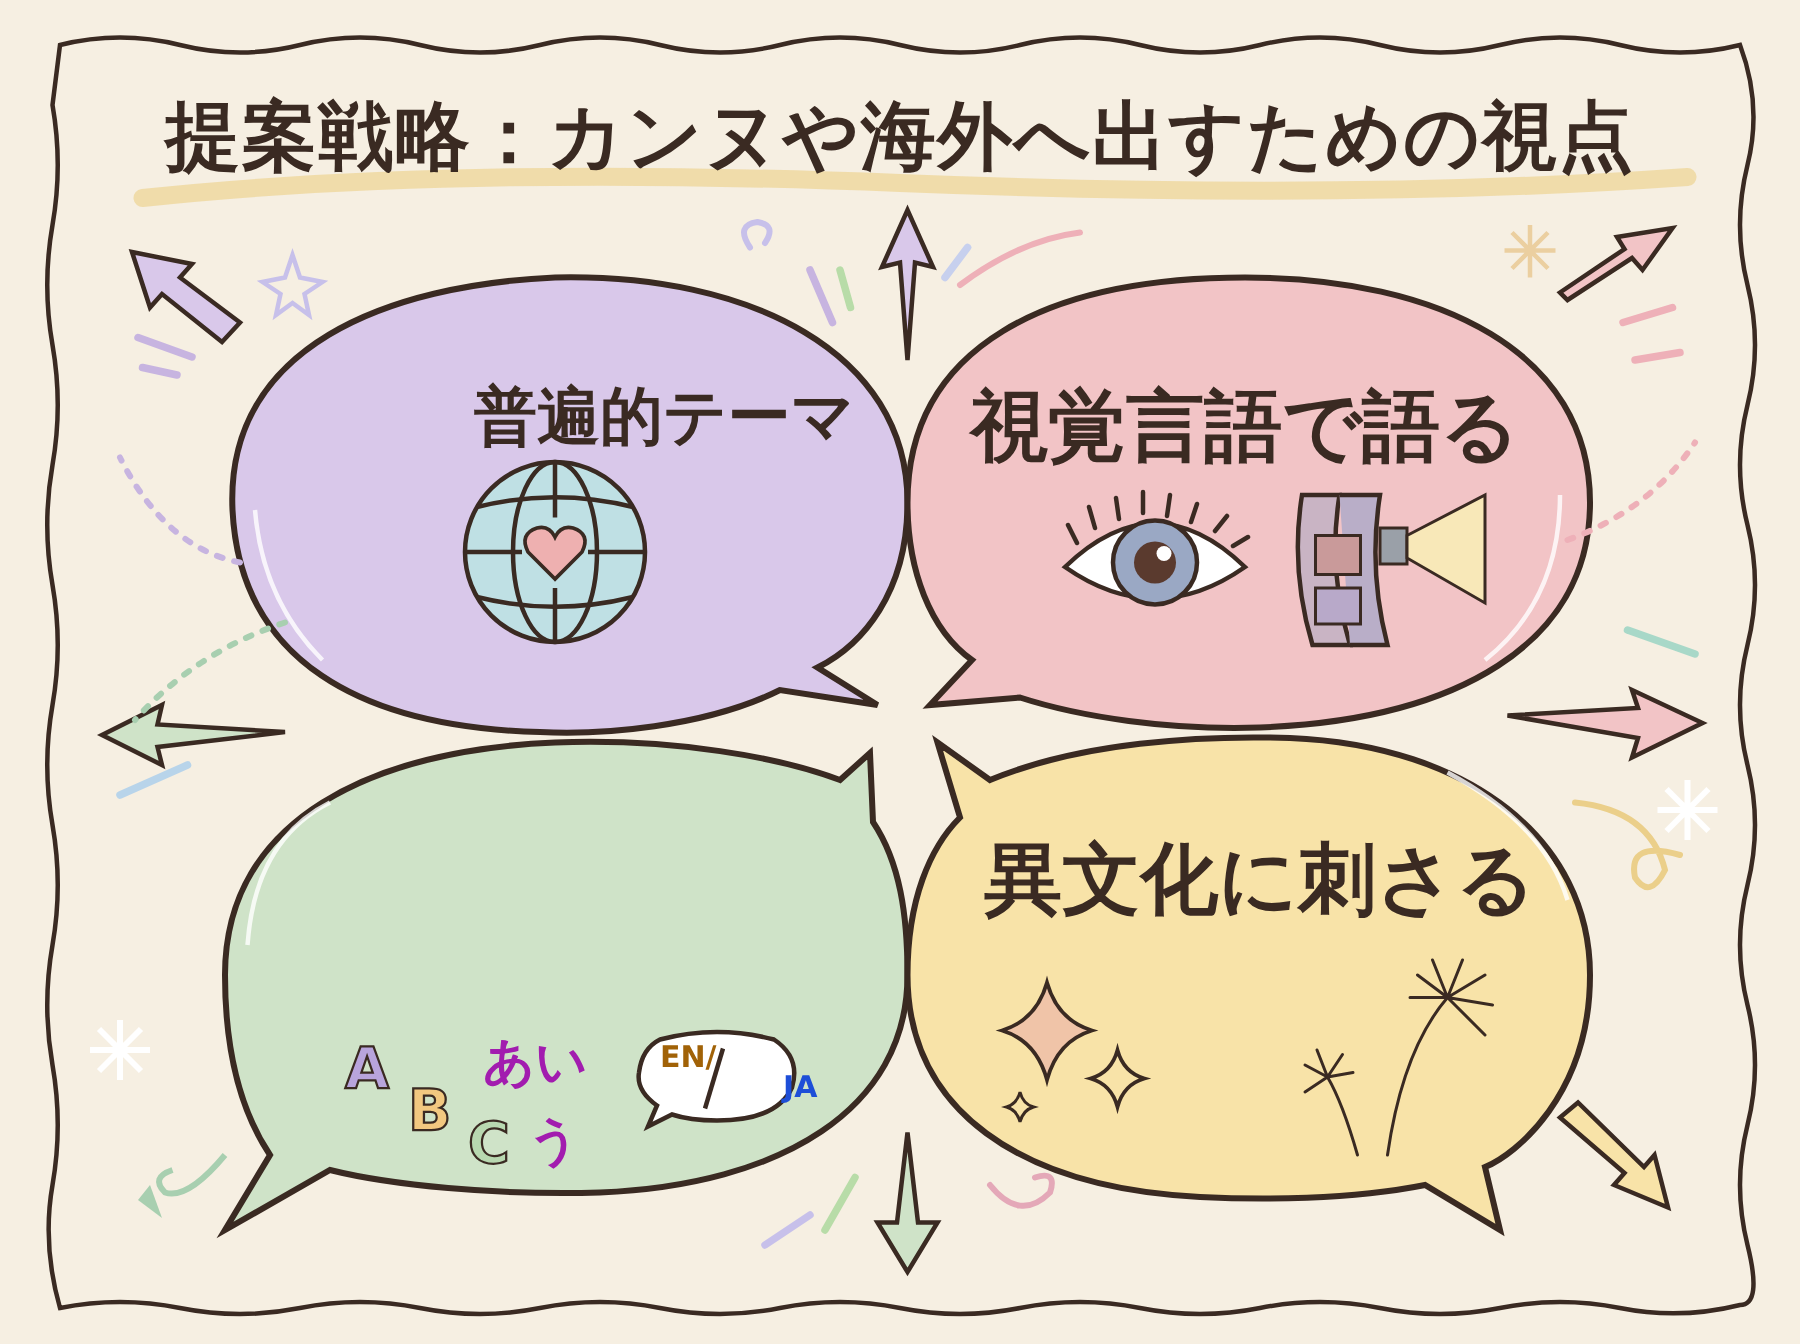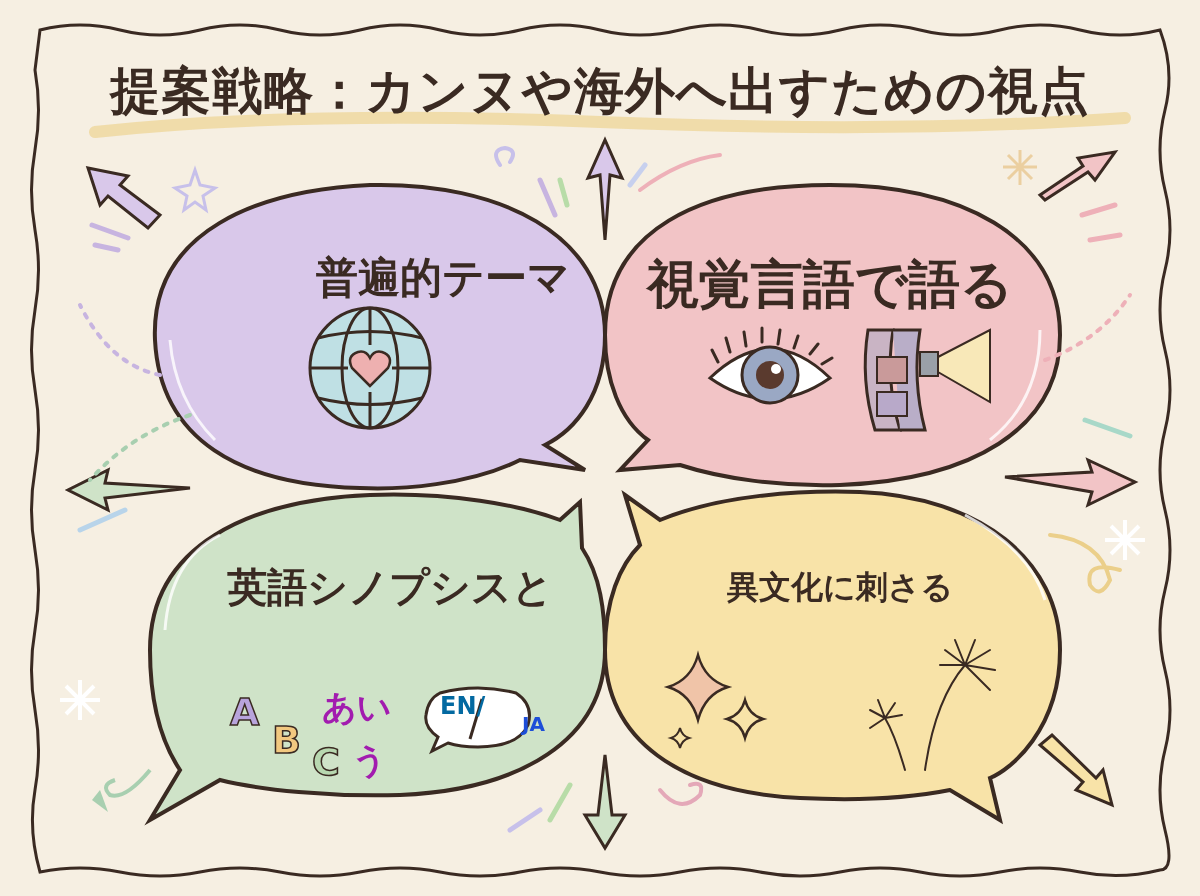--- a/index.html
+++ b/index.html
@@ -3,25 +3,25 @@
 <meta charset="utf-8">
 <style>
   html,body{margin:0;padding:0;}
   body{width:1200px;height:896px;overflow:hidden;background:#f6efe2;font-family:"DejaVu Sans",sans-serif;position:relative;}
   .paper{position:absolute;left:0;top:0;width:1200px;height:896px;}
   .title{position:absolute;left:0;top:58px;width:1200px;text-align:center;font-size:50px;font-weight:bold;color:#3a2a22;letter-spacing:1px;}
   .bubble-text{position:absolute;text-align:center;color:#3a2a22;font-weight:bold;}
   .t1{left:190px;top:250px;width:380px;font-size:42px;text-align:right;}
   .t2{left:640px;top:250px;width:380px;font-size:52px;}
   .t3{left:190px;top:560px;width:400px;font-size:40px;line-height:54px;}
-  .t4{left:640px;top:560px;width:400px;font-size:32px;line-height:54px;text-align:center;}
+  .t4{left:640px;top:560px;width:400px;font-size:52px;line-height:54px;text-align:center;}
   .abc{position:absolute;font-weight:bold;font-size:38px;color:#3a2a22;}
   .kana{position:absolute;font-size:34px;color:#a21caf;font-weight:bold;}
   .enja{position:absolute;left:420px;top:685px;width:116px;height:70px;}
-  .enja-en{position:absolute;left:440px;top:692px;font-size:24px;font-weight:bold;color:#0369a1;}
+  .enja-en{position:absolute;left:440px;top:692px;font-size:20px;font-weight:bold;color:#a16207;}
   .enja-ja{position:absolute;left:480px;top:712px;font-size:20px;font-weight:bold;color:#1d4ed8;margin-left:42px;}
   svg{position:absolute;left:0;top:0;}
 </style>
 </head>
 <body>
 
 <div class="paper">
 <svg width="1200" height="896" viewBox="0 0 1200 896">
   <defs>
     <filter id="soft">
@@ -155,21 +155,20 @@
     <path d="M1050 535 Q1100 540 1110 580 Q1100 600 1090 585 Q1085 560 1120 570" stroke="#ebcf8a"></path>
   </g>
 </svg>
 </div>
 
 <div class="title">提案戦略：カンヌや海外へ出すための視点</div>
 
 <div class="bubble-text t1">普遍的テーマ</div>
 <div class="bubble-text t2">視覚言語で語る</div>
 <div class="bubble-text t3">
-  <div>英語シノプシスと</div>
 </div>
 <div class="bubble-text t4">
   <div>異文化に刺さる</div>
 </div>
 
 <span class="abc" style="left:230px;top:690px;color:#b8a4dc;-webkit-text-stroke:1.5px #3a2a22;">A</span>
 <span class="abc" style="left:272px;top:718px;color:#f2c880;-webkit-text-stroke:1.5px #3a2a22;">B</span>
 <span class="abc" style="left:312px;top:740px;color:#b8d8b0;-webkit-text-stroke:1.5px #3a2a22;">C</span>
 <span class="kana" style="left:322px;top:685px;">あい</span>
 <span class="kana" style="left:352px;top:738px;">う</span>

